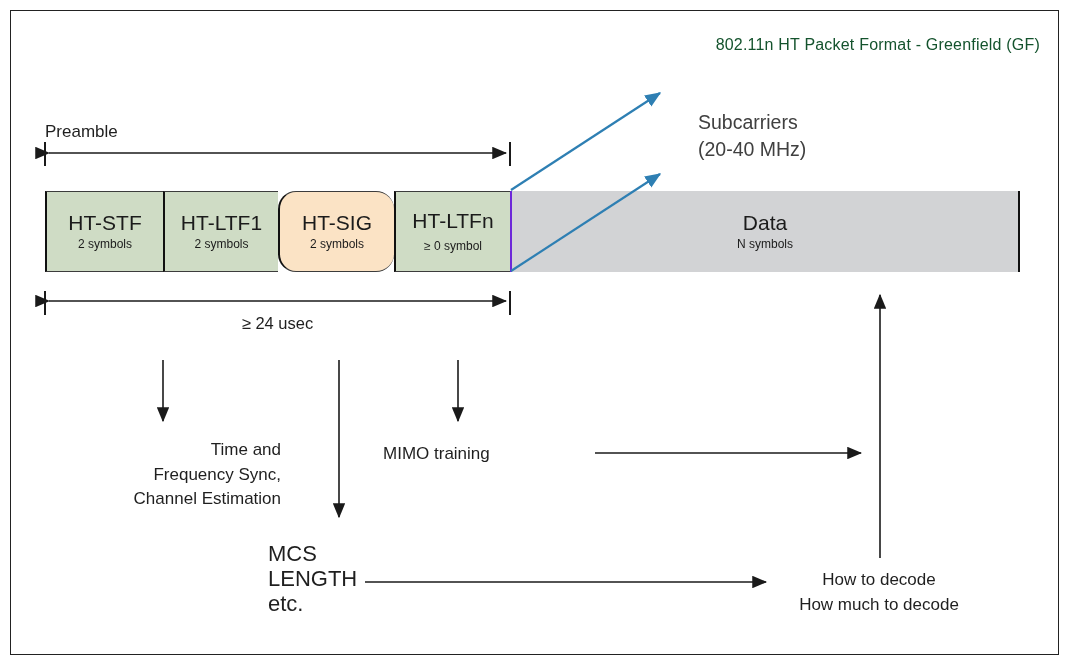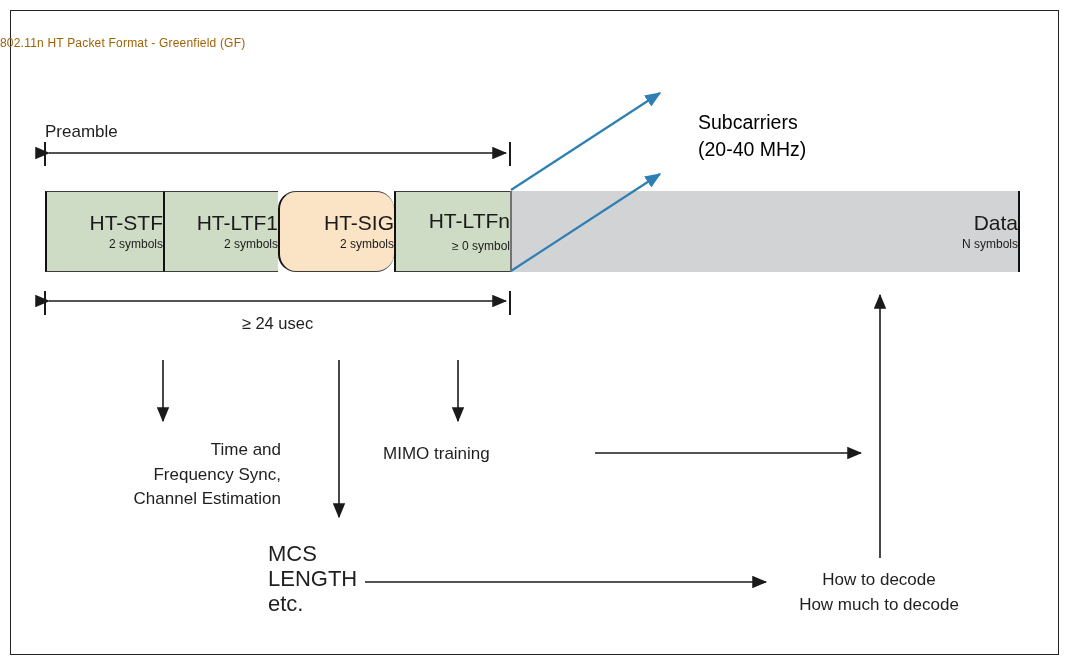--- a/index.html
+++ b/index.html
@@ -7,41 +7,41 @@
     width:1068px;height:664px;position:relative;background:#ffffff;
     font-family:"Liberation Sans",sans-serif;color:#1f1f1f;overflow:hidden;
   }
   *{box-sizing:border-box;}
   .frame{
     position:absolute;left:10px;top:10px;width:1049px;height:645px;
     border:1.5px solid #222;background:#fff;
   }
   .abs{position:absolute;}
   .title{
-    left:0;width:1040px;top:36px;text-align:left;
-    font-size:12px;color:#a16207;letter-spacing:.2px;
+    left:0;width:1040px;top:36px;text-align:right;
+    font-size:16px;color:#14532d;letter-spacing:.2px;
   }
   .preamble-label{
     left:45px;width:465px;top:122px;text-align:left;font-size:17px;
   }
   .packet-row{
     position:absolute;left:45px;top:191px;width:975px;height:81px;display:flex;
   }
   .blk{
-    display:flex;flex-direction:column;align-items:flex-end;justify-content:center;
+    display:flex;flex-direction:column;align-items:center;justify-content:center;
     gap:3px;height:100%;
   }
   .blk .main{font-size:21px;line-height:22px;color:#1b1b1b;}
   .blk .sub{font-size:12px;line-height:15px;color:#1b1b1b;}
   .blk.green{background:#cfdcc5;border-top:1.5px solid #3c3c3c;border-bottom:1.5px solid #3c3c3c;border-left:2px solid #111;}
   .blk.orange{background:#fbe3c5;border-top:1.5px solid #3c3c3c;border-bottom:1.5px solid #3c3c3c;border-left:2px solid #111;border-radius:18px;}
-  .blk.gray{background:#d2d3d5;border-left:2px solid #737373;border-right:2.5px solid #111;}
+  .blk.gray{background:#d2d3d5;border-left:2px solid #6d28d9;border-right:2.5px solid #111;}
   .b1{width:118px;}.b2{width:115px;}.b3{width:116px;}.b4{width:116px;gap:7px;}.b5{width:510px;}
   .subcarriers{
-    left:698px;top:109px;width:220px;font-size:19.5px;line-height:27px;color:#000000;
+    left:698px;top:109px;width:220px;font-size:19.5px;line-height:27px;color:#404040;
   }
   .duration{
     left:45px;width:465px;top:314px;text-align:center;font-size:16.5px;line-height:19.5px;
   }
   .sync-label{
     left:45px;width:236px;top:438px;text-align:right;font-size:17px;line-height:24.5px;
   }
   .mcs-label{
     left:268px;width:120px;top:541px;text-align:left;font-size:22px;line-height:25px;
   }

